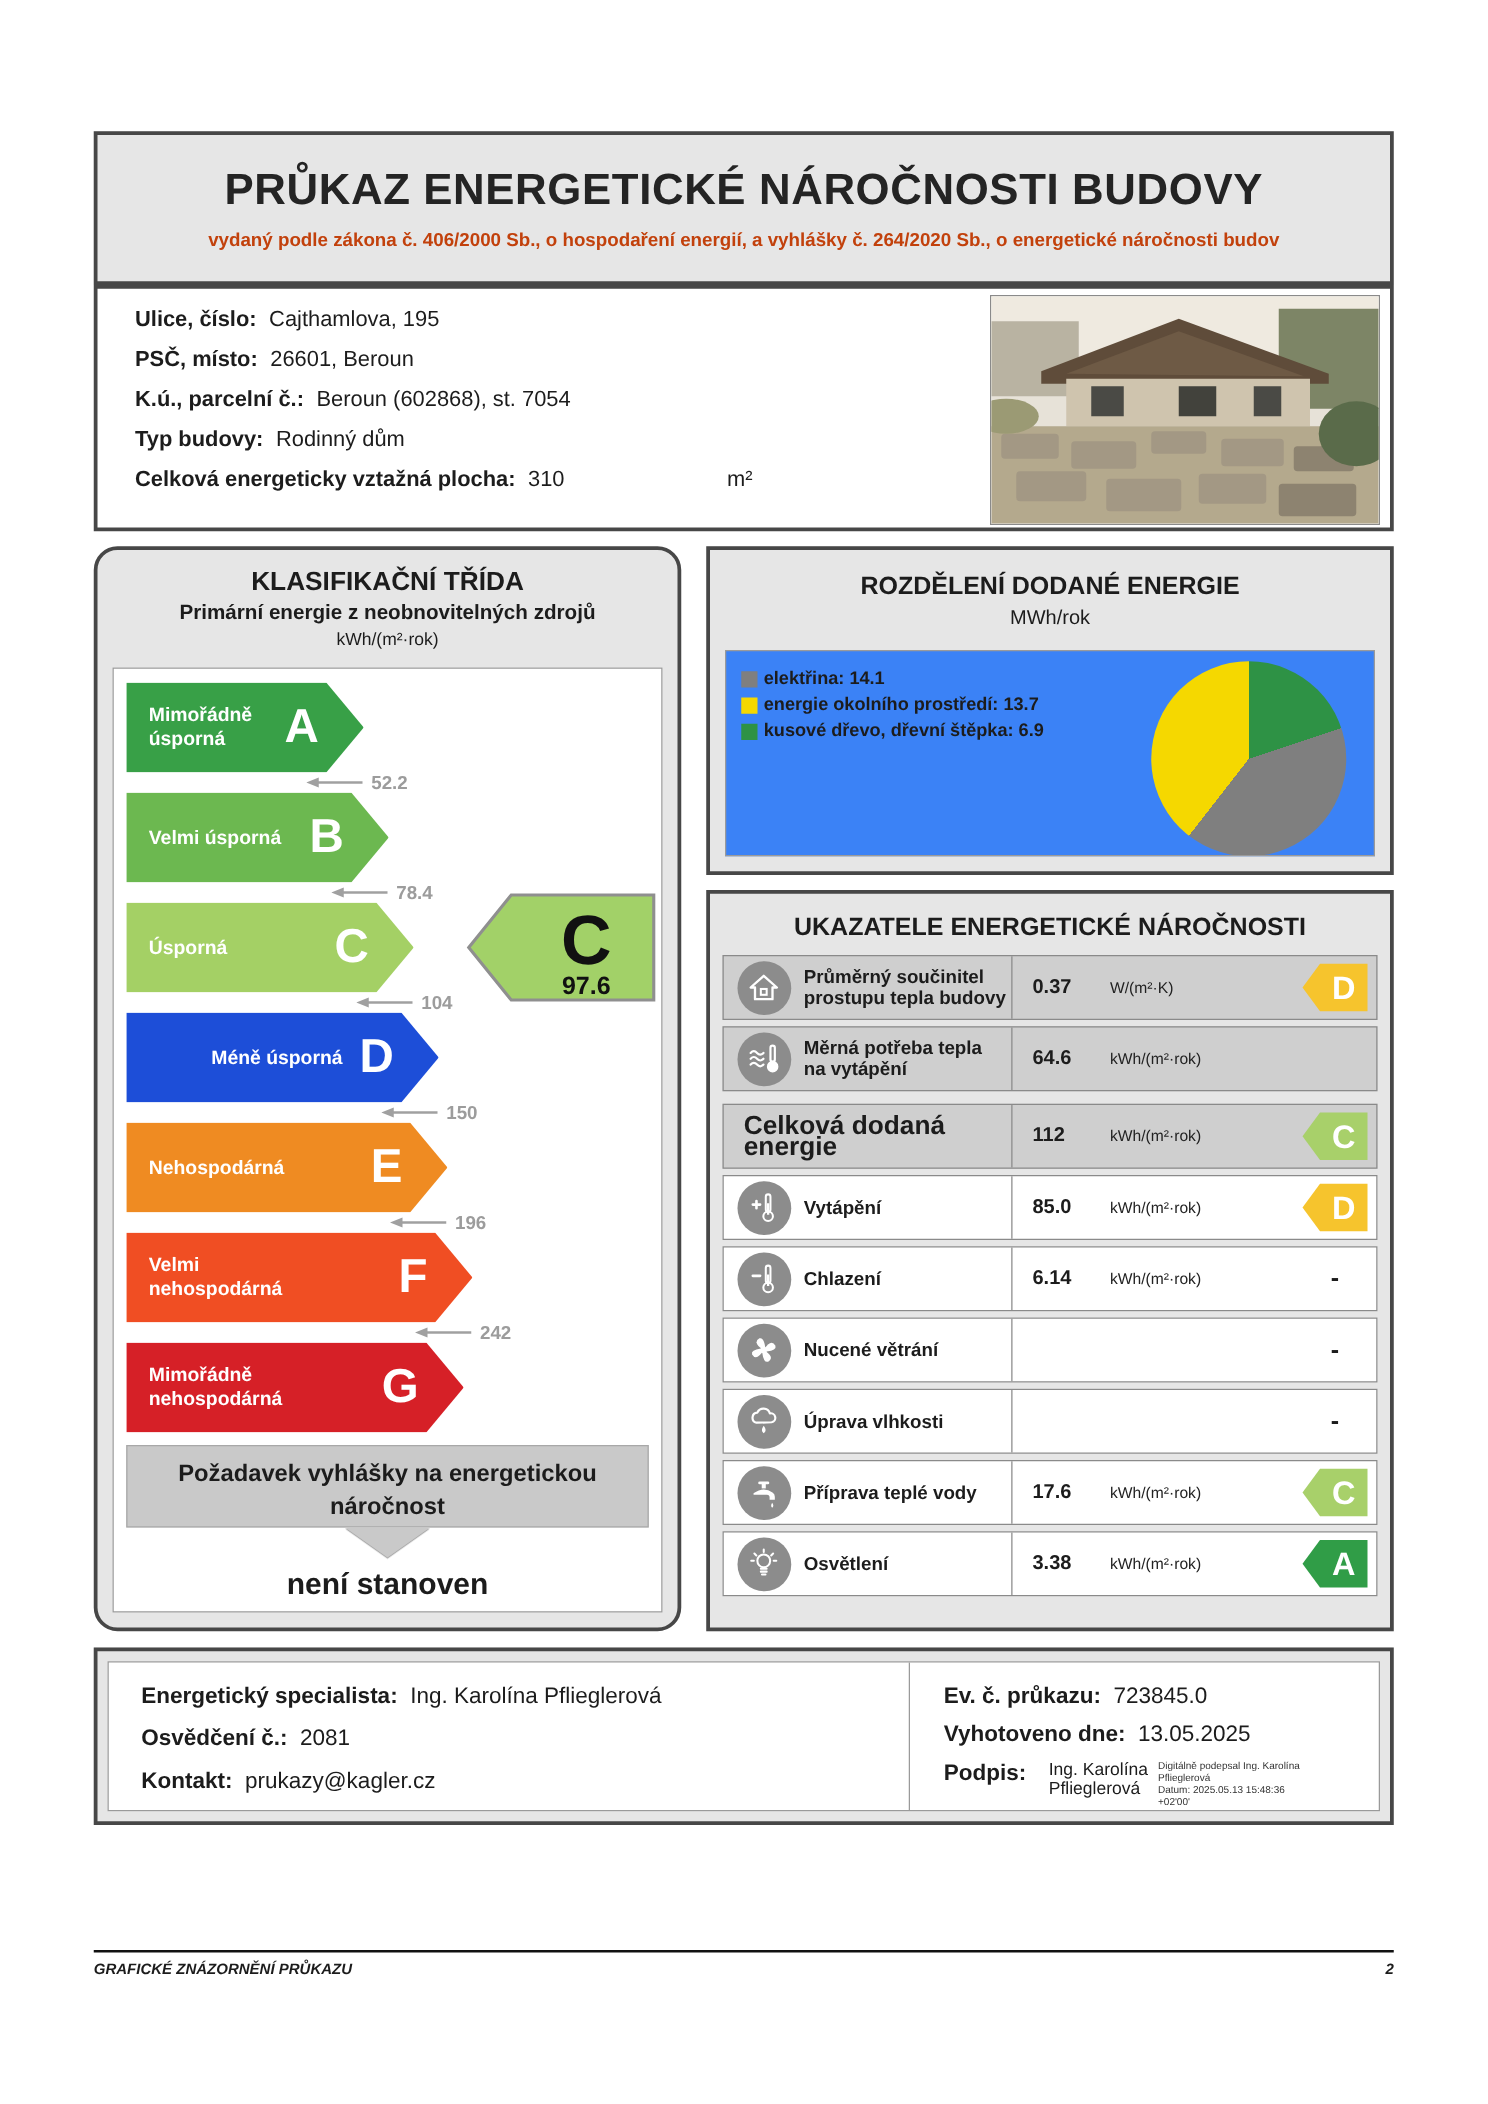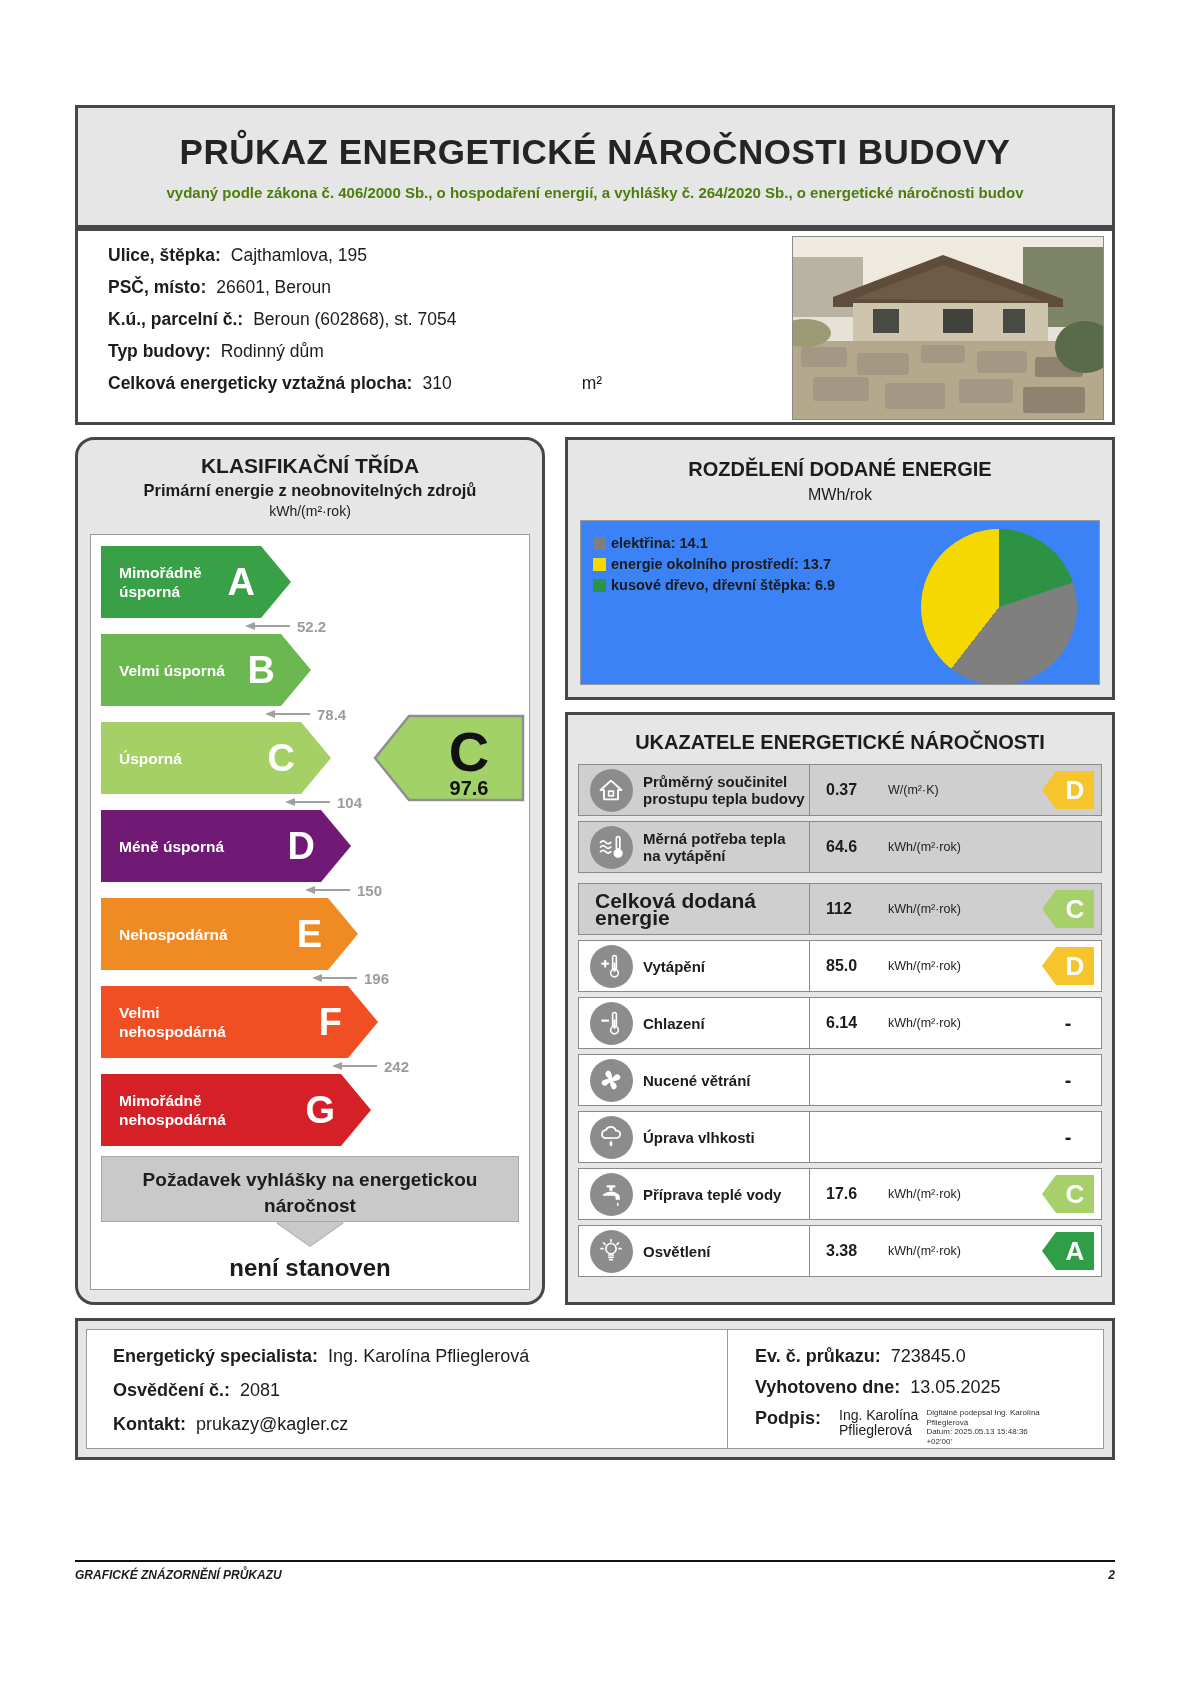--- a/index.html
+++ b/index.html
@@ -3,21 +3,21 @@
 <meta charset="utf-8">
 <style>
   html,body{margin:0;padding:0;background:#fff;}
   .page{position:relative;width:1190px;height:1683px;background:#fff;
         font-family:"Liberation Sans",sans-serif;color:#1c1c1c;overflow:hidden;}
   .box{position:absolute;border:3px solid #474747;box-sizing:border-box;}
 
   
   #header-box{left:75px;top:105px;width:1040px;height:123px;background:#e6e6e6;text-align:center;}
   .doc-title{font-size:35px;font-weight:bold;color:#242424;margin-top:24px;letter-spacing:.5px;}
-  .doc-subtitle{font-size:15px;font-weight:bold;color:#4d7c0f;margin-top:12px;}
+  .doc-subtitle{font-size:15px;font-weight:bold;color:#c2410c;margin-top:12px;}
 
   
   #building-box{left:75px;top:228px;width:1040px;height:197px;background:#fff;}
   .b-rows{position:absolute;left:30px;top:14px;font-size:17.5px;}
   .b-row{margin-bottom:11px;display:flex;align-items:baseline;}
   .lbl{font-weight:bold;margin-right:10px;white-space:nowrap;}
   .val{white-space:nowrap;}
   .area-unit{margin-left:130px;}
   #photo{position:absolute;right:8px;top:5px;width:310px;height:182px;border:1px solid #8a8a8a;overflow:hidden;}
 
@@ -99,21 +99,21 @@
 <div class="page">
 
   <div class="box" id="header-box">
     <div class="doc-title">PRŮKAZ ENERGETICKÉ NÁROČNOSTI BUDOVY</div>
     <div class="doc-subtitle">vydaný podle zákona č. 406/2000 Sb., o hospodaření energií, a vyhlášky č. 264/2020 Sb., o energetické náročnosti budov</div>
   </div>
 
   <div class="box" id="building-box">
     <div class="b-rows">
       <div class="b-row">
-        <span class="lbl">Ulice, štěpka:</span>
+        <span class="lbl">Ulice, číslo:</span>
         <span class="val">Cajthamlova, 195</span>
       </div>
       <div class="b-row">
         <span class="lbl">PSČ, místo:</span>
         <span class="val">26601, Beroun</span>
       </div>
       <div class="b-row">
         <span class="lbl">K.ú., parcelní č.:</span>
         <span class="val">Beroun (602868), st. 7054</span>
       </div>
@@ -195,21 +195,21 @@
           <span class="band-letter">C</span>
         </div>
         <div class="threshold" style="margin-left:184px">
           <svg width="46" height="10" viewBox="0 0 46 10">
             <line x1="9" y1="5" x2="45" y2="5" stroke="#a0a0a0" stroke-width="2"></line>
             <polygon points="0,5 10,1 10,9" fill="#a0a0a0"></polygon>
           </svg>
           <span>104</span>
         </div>
 
-        <div class="band" style="width: 250px; background: #701a75;">
+        <div class="band" style="width: 250px; background: #1d4ed8; justify-content: center;">
           <span class="band-label">Méně úsporná</span>
           <span class="band-letter">D</span>
         </div>
         <div class="threshold" style="margin-left:204px">
           <svg width="46" height="10" viewBox="0 0 46 10">
             <line x1="9" y1="5" x2="45" y2="5" stroke="#a0a0a0" stroke-width="2"></line>
             <polygon points="0,5 10,1 10,9" fill="#a0a0a0"></polygon>
           </svg>
           <span>150</span>
         </div>

